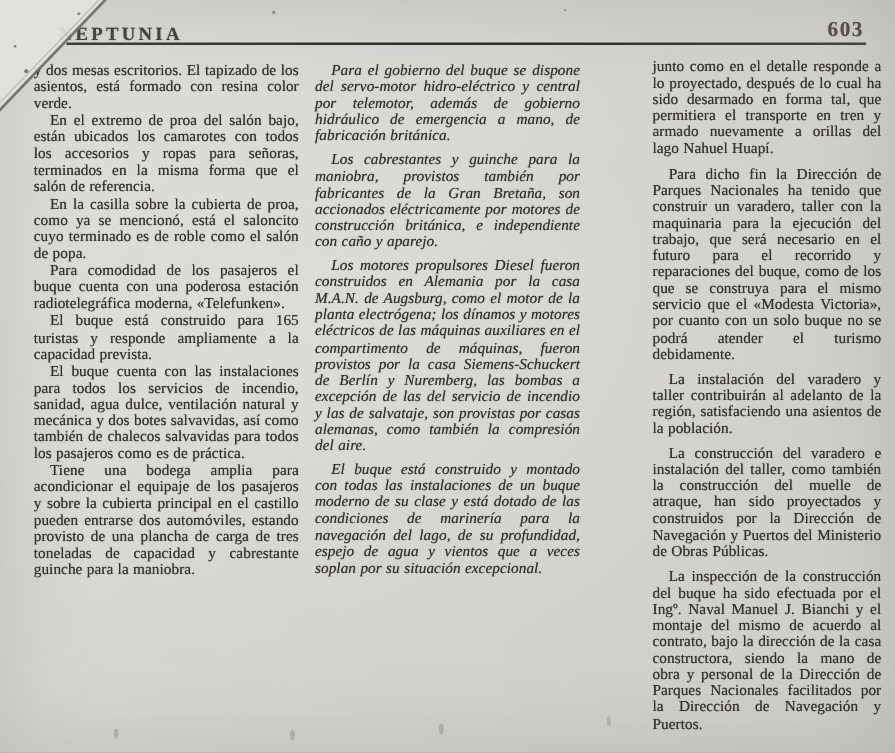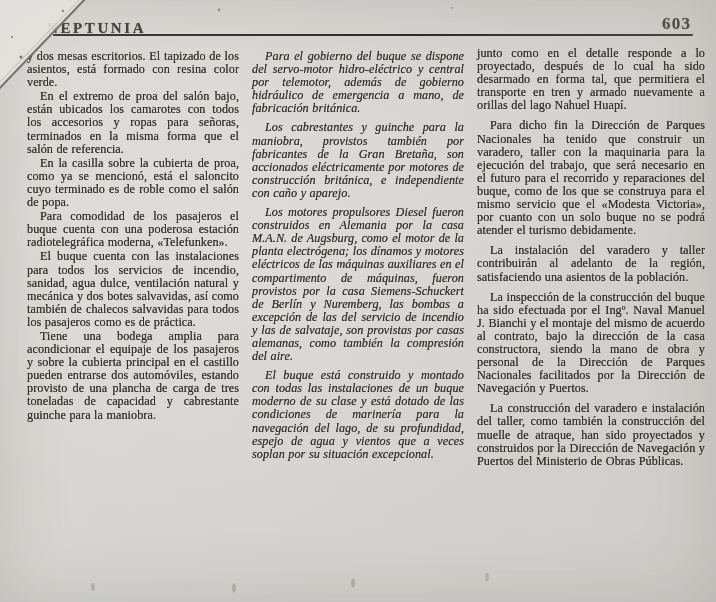--- a/index.html
+++ b/index.html
@@ -50,21 +50,21 @@
     text-align: justify;
     font-size: 12.2px;
     line-height: 13.1px;
     letter-spacing: 0.05px;
     word-spacing: 0.4px;
     color: #34322d;
     text-shadow: 0 0 0.6px rgba(52,50,45,0.75);
   }
   .col p.indent { text-indent: 13px; }
   .col-2 p { margin-bottom: 6px; font-style: italic; }
-  .col-3 p { margin-bottom: 7px; }
+  .col-3 p { margin-bottom: 7px; margin-left: 45px; }
   .artifacts {
     position: absolute; left: 0; top: 0;
     pointer-events: none;
     z-index: 5;
   }
 </style>
 </head>
 <body>
 
 <div class="page">
@@ -72,37 +72,38 @@
   <div class="masthead-title">NEPTUNIA</div>
   <div class="page-number">603</div>
   <div class="header-rule"></div>
 
   <div class="columns">
     <section class="col col-1">
       <p>y dos mesas escritorios. El tapizado de los asientos, está formado con resina color verde.</p>
       <p class="indent">En el extremo de proa del salón bajo, están ubicados los camarotes con todos los accesorios y ropas para señoras, terminados en la misma forma que el salón de referencia.</p>
       <p class="indent">En la casilla sobre la cubierta de proa, como ya se mencionó, está el saloncito cuyo terminado es de roble como el salón de popa.</p>
       <p class="indent">Para comodidad de los pasajeros el buque cuenta con una poderosa estación radiotelegráfica moderna, «Telefunken».</p>
+      <p class="indent">El buque está construido para 165 turistas y responde ampliamente a la capacidad prevista.</p>
       <p class="indent">El buque cuenta con las instalaciones para todos los servicios de incendio, sanidad, agua dulce, ventilación natural y mecánica y dos botes salvavidas, así como también de chalecos salvavidas para todos los pasajeros como es de práctica.</p>
       <p class="indent">Tiene una bodega amplia para acondicionar el equipaje de los pasajeros y sobre la cubierta principal en el castillo pueden entrarse dos automóviles, estando provisto de una plancha de carga de tres toneladas de capacidad y cabrestante guinche para la maniobra.</p>
     </section>
 
     <section class="col col-2">
       <p class="indent">Para el gobierno del buque se dispone del servo-motor hidro-eléctrico y central por telemotor, además de gobierno hidráulico de emergencia a mano, de fabricación británica.</p>
       <p class="indent">Los cabrestantes y guinche para la maniobra, provistos también por fabricantes de la Gran Bretaña, son accionados eléctricamente por motores de construcción británica, e independiente con caño y aparejo.</p>
       <p class="indent">Los motores propulsores Diesel fueron construidos en Alemania por la casa M.A.N. de Augsburg, como el motor de la planta electrógena; los dínamos y motores eléctricos de las máquinas auxiliares en el compartimento de máquinas, fueron provistos por la casa Siemens-Schuckert de Berlín y Nuremberg, las bombas a excepción de las del servicio de incendio y las de salvataje, son provistas por casas alemanas, como también la compresión del aire.</p>
       <p class="indent">El buque está construido y montado con todas las instalaciones de un buque moderno de su clase y está dotado de las condiciones de marinería para la navegación del lago, de su profundidad, espejo de agua y vientos que a veces soplan por su situación excepcional.</p>
     </section>
 
     <section class="col col-3">
       <p>junto como en el detalle responde a lo proyectado, después de lo cual ha sido desarmado en forma tal, que permitiera el transporte en tren y armado nuevamente a orillas del lago Nahuel Huapí.</p>
       <p class="indent">Para dicho fin la Dirección de Parques Nacionales ha tenido que construir un varadero, taller con la maquinaria para la ejecución del trabajo, que será necesario en el futuro para el recorrido y reparaciones del buque, como de los que se construya para el mismo servicio que el «Modesta Victoria», por cuanto con un solo buque no se podrá atender el turismo debidamente.</p>
       <p class="indent">La instalación del varadero y taller contribuirán al adelanto de la región, satisfaciendo una asientos de la población.</p>
+      <p class="indent">La construcción del varadero e instalación del taller, como también la construcción del muelle de atraque, han sido proyectados y construidos por la Dirección de Navegación y Puertos del Ministerio de Obras Públicas.</p>
       <p class="indent">La inspección de la construcción del buque ha sido efectuada por el Ingº. Naval Manuel J. Bianchi y el montaje del mismo de acuerdo al contrato, bajo la dirección de la casa constructora, siendo la mano de obra y personal de la Dirección de Parques Nacionales facilitados por la Dirección de Navegación y Puertos.</p>
-      <p class="indent">La construcción del varadero e instalación del taller, como también la construcción del muelle de atraque, han sido proyectados y construidos por la Dirección de Navegación y Puertos del Ministerio de Obras Públicas.</p>
     </section>
   </div>
 
   <svg class="artifacts" width="716" height="602" viewBox="0 0 716 602">
     <polygon points="0,0 86,0 0,88" fill="#e3e2de" opacity="0.9"></polygon>
     <line x1="88" y1="-4" x2="-6" y2="94" stroke="#55534d" stroke-width="2.2" opacity="0.75"></line>
     <line x1="83" y1="-4" x2="-3" y2="85" stroke="#8d8a81" stroke-width="1" opacity="0.45"></line>
     <circle cx="21" cy="57" r="1.6" fill="#4d4b45" opacity="0.7"></circle>
     <circle cx="12" cy="37" r="1.1" fill="#4d4b45" opacity="0.6"></circle>
     <circle cx="63" cy="11" r="1.3" fill="#4d4b45" opacity="0.55"></circle>

